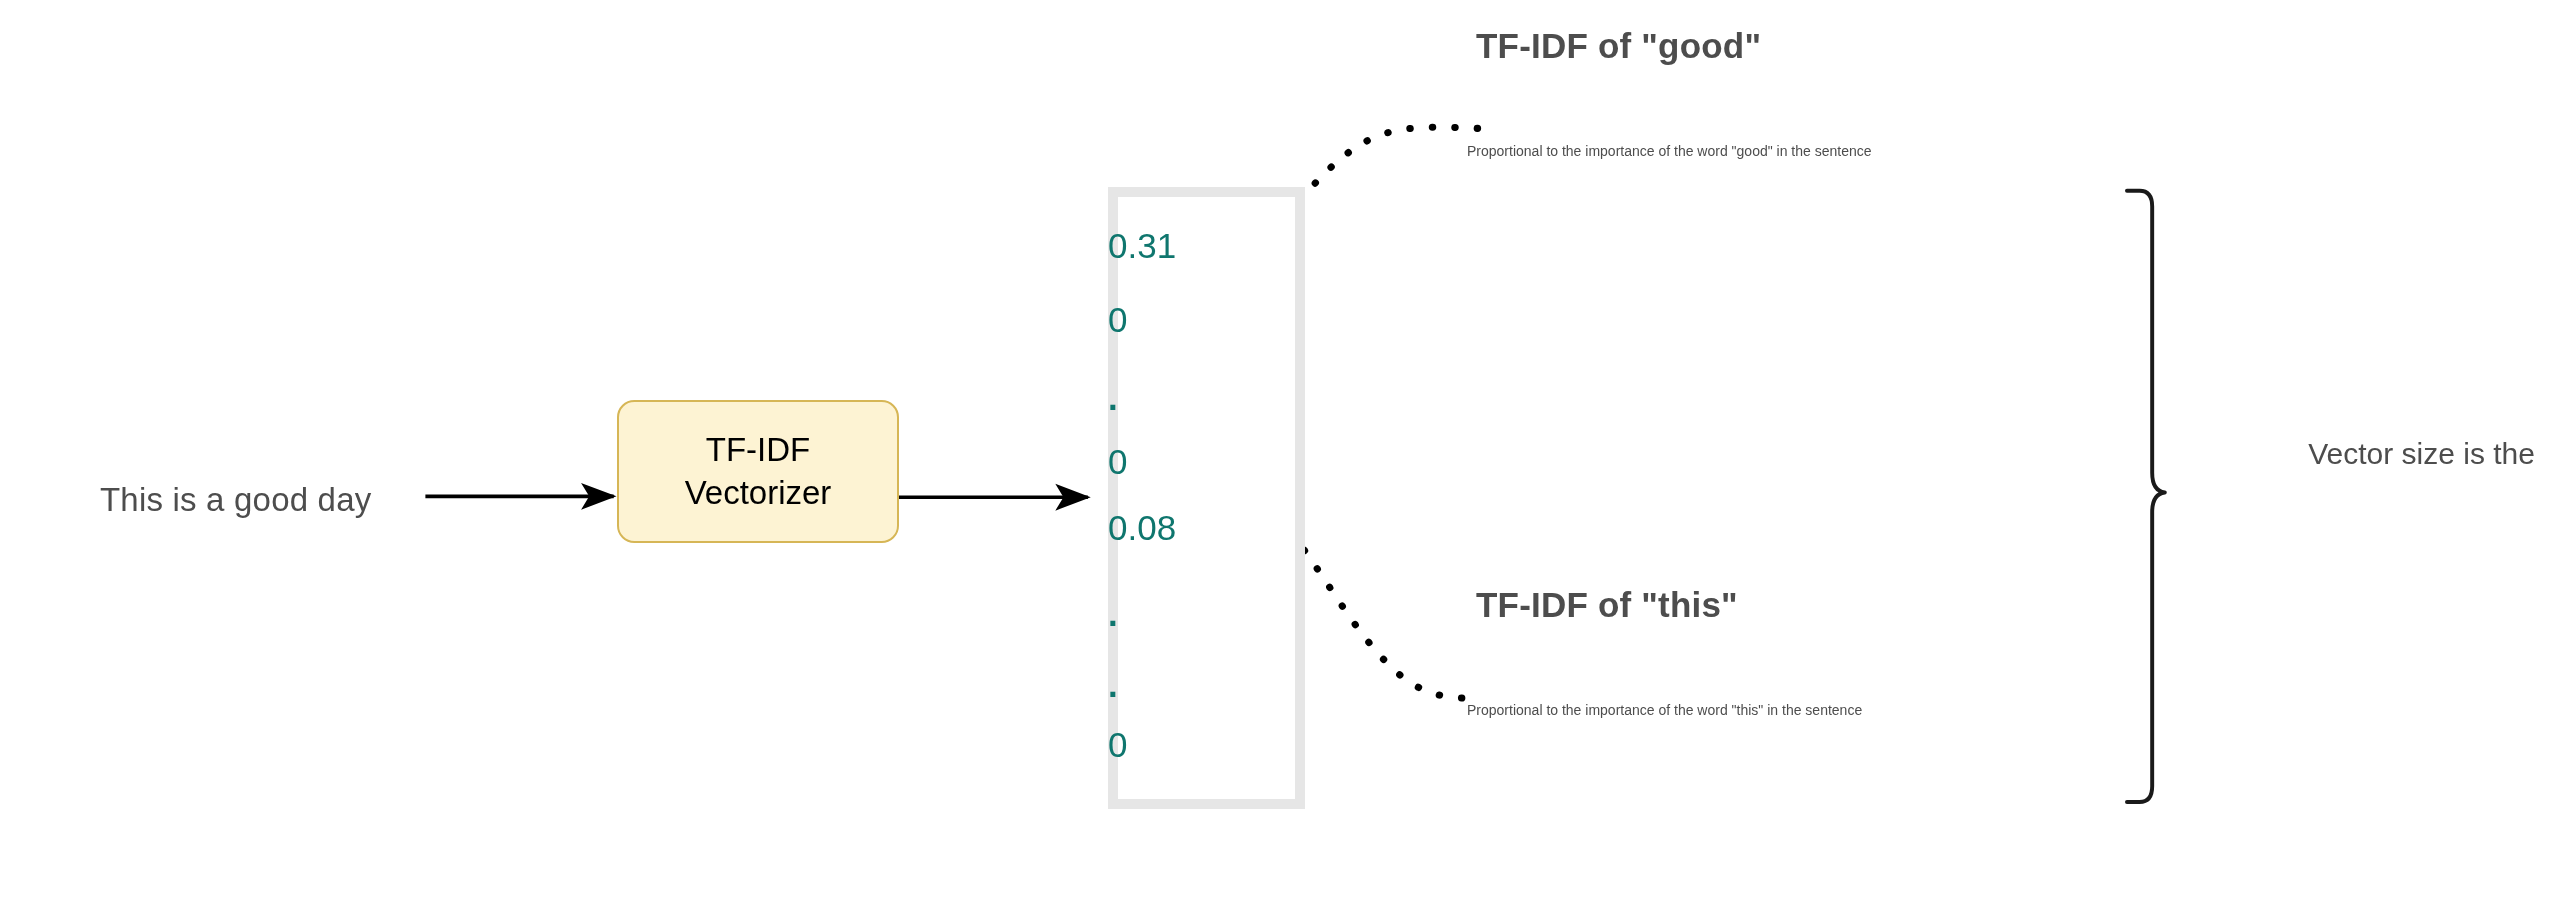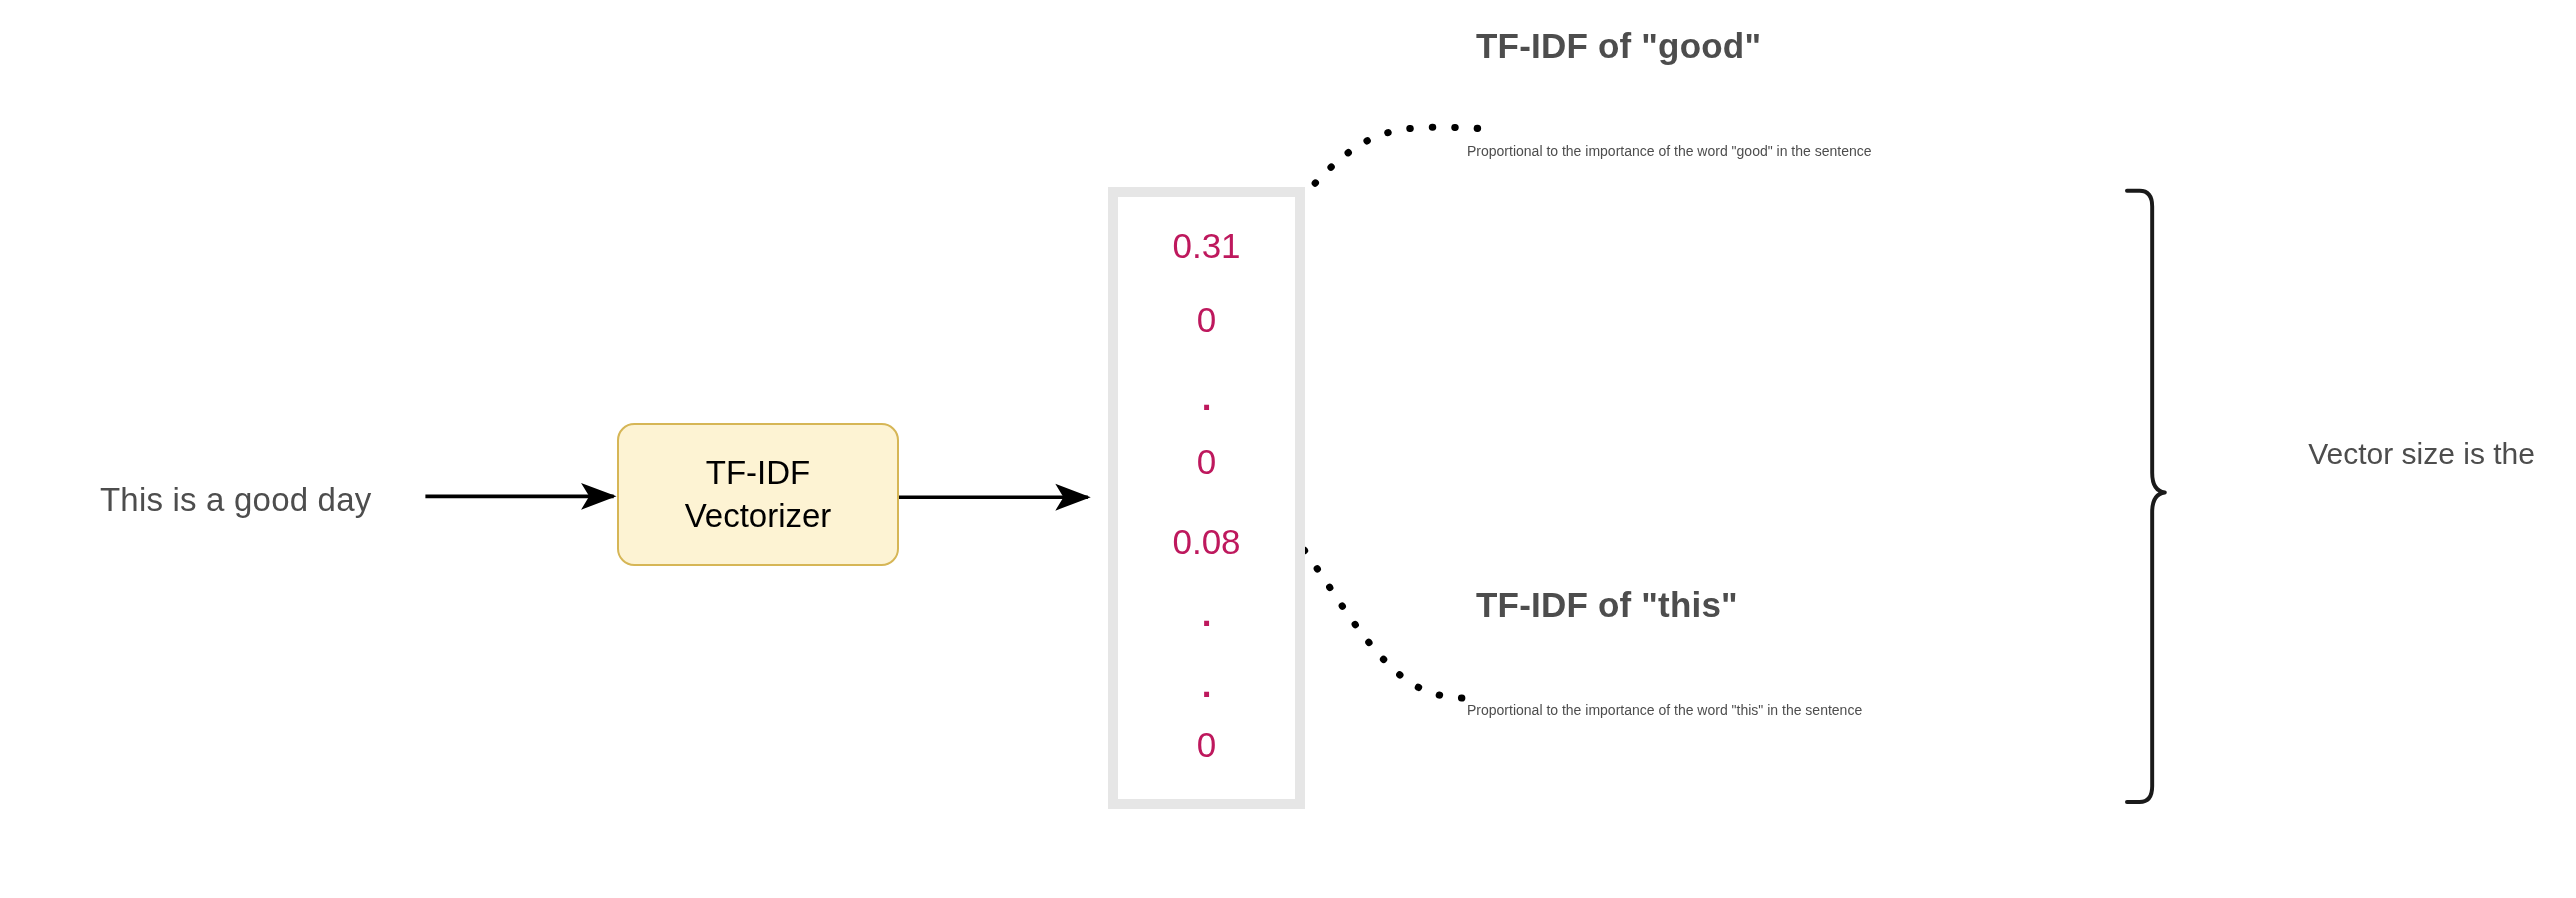--- a/index.html
+++ b/index.html
@@ -26,21 +26,21 @@
     font-size: 33px;
     color: #4d4d4d;
     white-space: nowrap;
     letter-spacing: 0.2px;
     margin-top: 8px;
   }
 
   
   #vectorizer-box {
     left: 617px;
-    top: 423px;
+    top: 400px;
     width: 282px;
     height: 143px;
     background: #fdf3d3;
     border: 2.4px solid #d6b656;
     border-radius: 17.3px;
     box-sizing: border-box;
     display: flex;
     flex-direction: column;
     align-items: center;
     justify-content: center;
@@ -59,23 +59,23 @@
     width: 197px;
     height: 622px;
     border: 10.2px solid #e6e6e6;
     background: #ffffff;
     box-sizing: border-box;
   }
   .vector-cell {
     position: absolute;
     left: 1108px;
     width: 197px;
-    text-align: center;
+    text-align: left;
     font-size: 35px;
-    color: #be185d;
+    color: #0f766e;
     line-height: 1;
   }
   .vector-cell.dotrow {
     font-size: 35px;
     font-weight: bold;
   }
 
   
   .annot-title {
     font-size: 35px;
@@ -143,21 +143,21 @@
     <div class="bx-line">TF-IDF</div>
     <div class="bx-line">Vectorizer</div>
   </div>
 
   <div class="abs" id="vector-box"></div>
 
   <div class="vector-cell" style="top:228px;">0.31</div>
   <div class="vector-cell" style="top:302px;">0</div>
   <div class="vector-cell dotrow" style="top:380px;">.</div>
   <div class="vector-cell" style="top:444px;">0</div>
-  <div class="vector-cell" style="top:510px;margin-top:14px;">0.08</div>
+  <div class="vector-cell" style="top:510px;">0.08</div>
   <div class="vector-cell dotrow" style="top:596px;">.</div>
   <div class="vector-cell dotrow" style="top:667px;">.</div>
   <div class="vector-cell" style="top:727px;">0</div>
 
   <div class="abs annot-title" id="annot-good-title">TF-IDF of "good"</div>
   <div class="abs annot-body" id="annot-good-body">Proportional to the importance of the word "good" in the sentence</div>
 
   <div class="abs annot-title" id="annot-this-title">TF-IDF of "this"</div>
   <div class="abs annot-body" id="annot-this-body">Proportional to the importance of the word "this" in the sentence</div>
 

